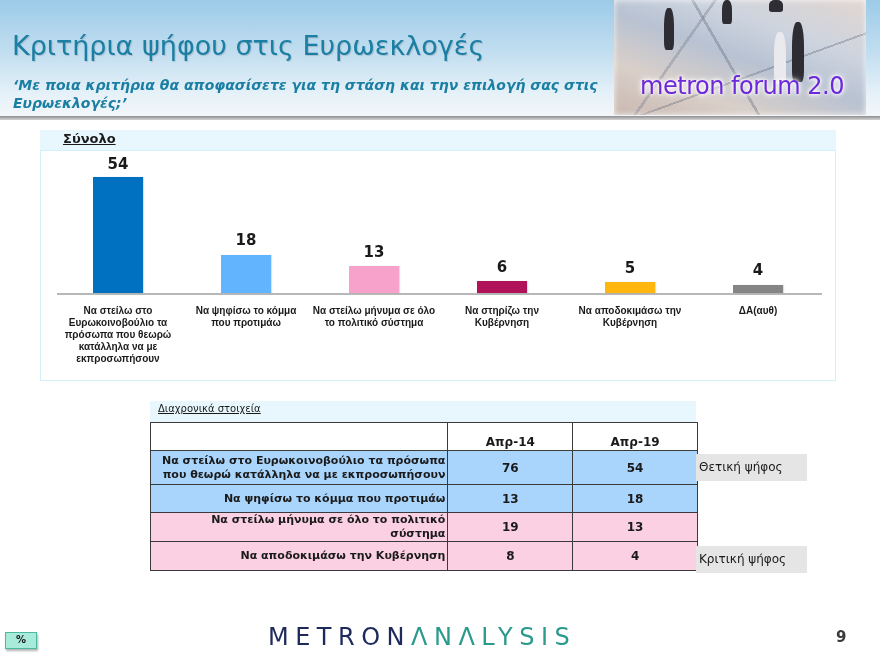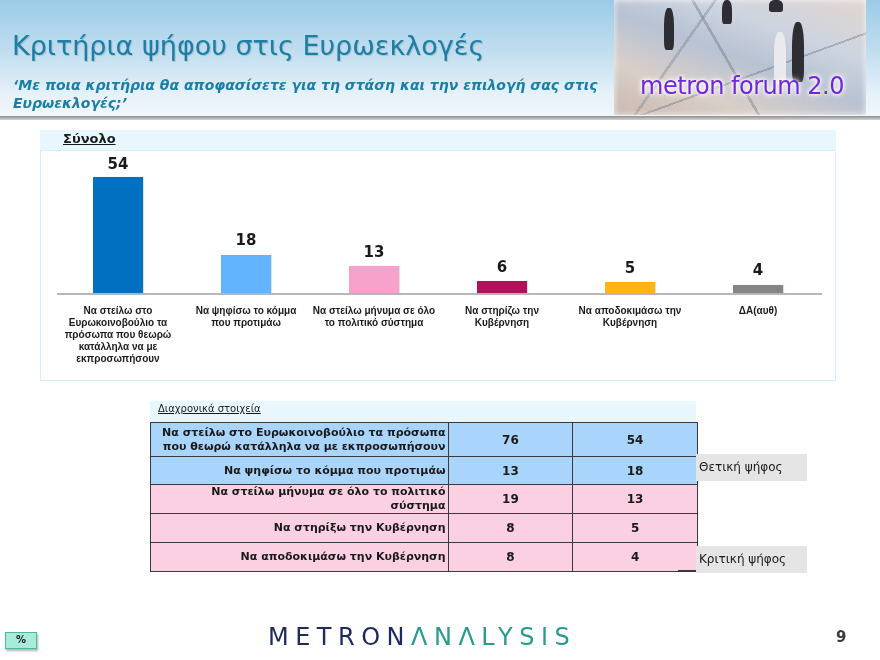--- a/index.html
+++ b/index.html
@@ -162,39 +162,39 @@
 <div class="cat-label" style="left:308px;width:132px;">Να στείλω μήνυμα σε όλο το πολιτικό σύστημα</div>
 <div class="cat-label" style="left:448px;width:108px;">Να στηρίζω την Κυβέρνηση</div>
 <div class="cat-label" style="left:570px;width:120px;">Να αποδοκιμάσω την Κυβέρνηση</div>
 <div class="cat-label" style="left:698px;width:120px;">ΔΑ(αυθ)</div>
 
 <div class="tbl-header"></div>
 <div class="tbl-title">Διαχρονικά στοιχεία</div>
 
 <table class="trend">
   <tbody>
+      <tr class="hdr">
+    <td class="lbl"></td>
+    <td class="num">Απρ-14</td>
+    <td class="num">Απρ-19</td>
+  </tr>
   <tr class="pos" style="height:34px;">
     <td class="lbl">Να στείλω στο Ευρωκοινοβούλιο τα πρόσωπα που θεωρώ κατάλληλα να με εκπροσωπήσουν</td>
     <td class="num">76</td>
     <td class="num">54</td>
   </tr>
   <tr class="pos" style="height:28px;">
     <td class="lbl">Να ψηφίσω το κόμμα που προτιμάω</td>
     <td class="num">13</td>
     <td class="num">18</td>
   </tr>
   <tr class="neg" style="height:29px;">
     <td class="lbl">Να στείλω μήνυμα σε όλο το πολιτικό σύστημα</td>
     <td class="num">19</td>
     <td class="num">13</td>
-  </tr>
-  <tr class="neg" style="height:29px;">
-    <td class="lbl">Να στηρίξω την Κυβέρνηση</td>
-    <td class="num">8</td>
-    <td class="num">5</td>
   </tr>
   <tr class="neg" style="height:29px;">
     <td class="lbl">Να αποδοκιμάσω την Κυβέρνηση</td>
     <td class="num">8</td>
     <td class="num">4</td>
   </tr>
 </tbody>
   </table>
 
 <div class="connector" style="left:678px;top:484px;width:20px;"></div>

